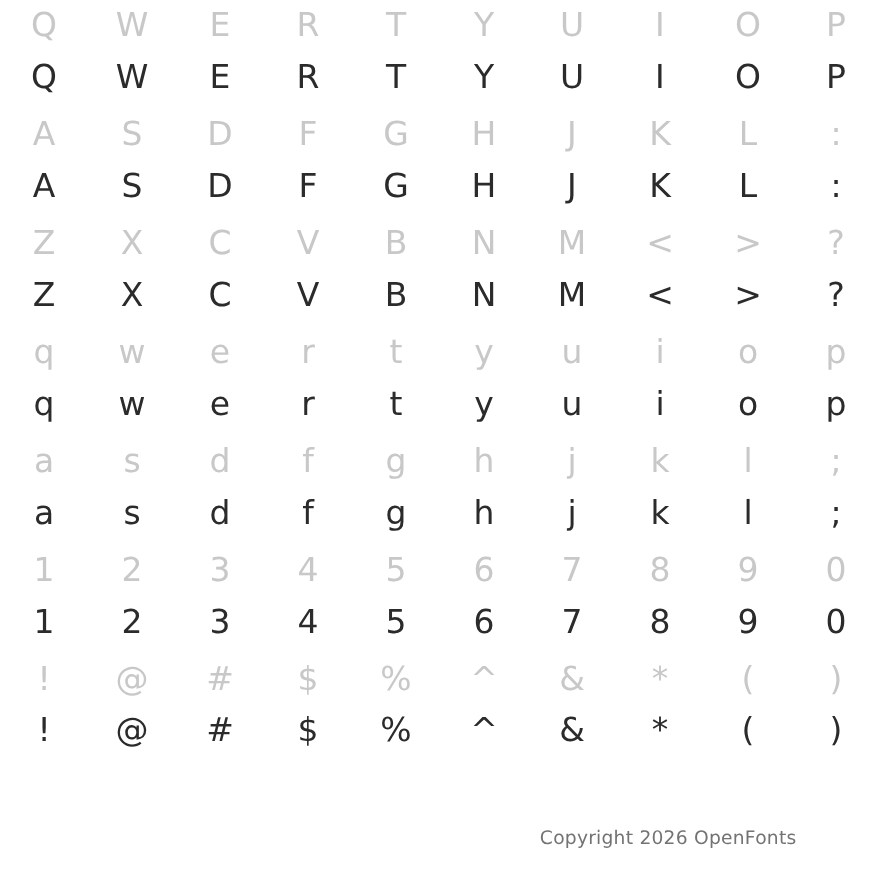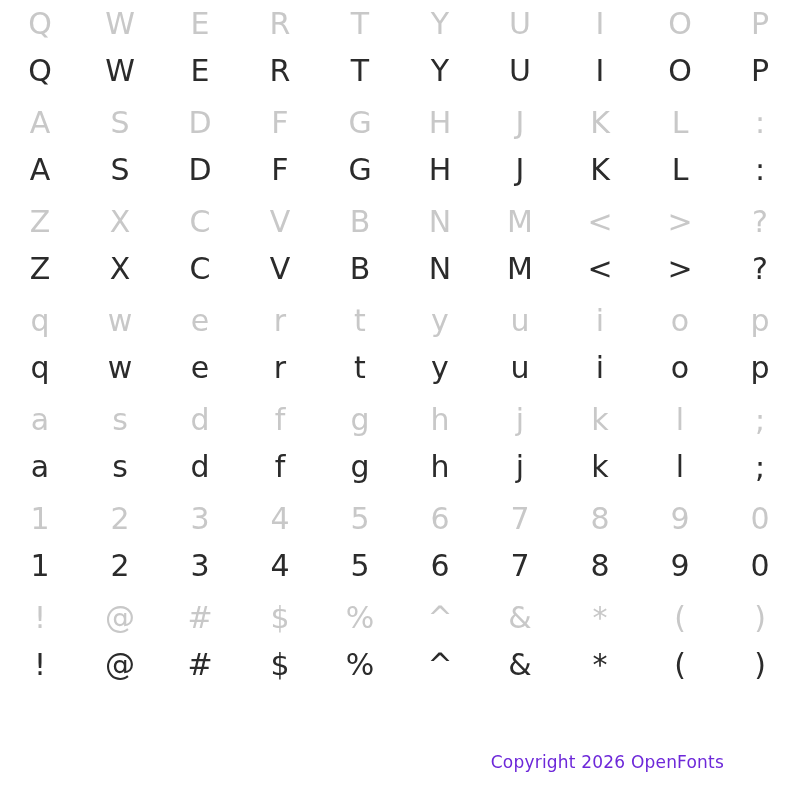--- a/index.html
+++ b/index.html
@@ -58,21 +58,21 @@
     height: 46px;
     display: flex;
     align-items: center;
     justify-content: center;
   }
   .copyright {
     position: absolute;
     right: 76px;
     bottom: 28px;
     font-size: 17px;
-    color: #6d28d9;
+    color: #737373;
     font-family: "DejaVu Sans", sans-serif;
     letter-spacing: 0.2px;
     white-space: nowrap;
   }
 </style>
 </head>
 <body>
 
 <div class="sheet">
 

